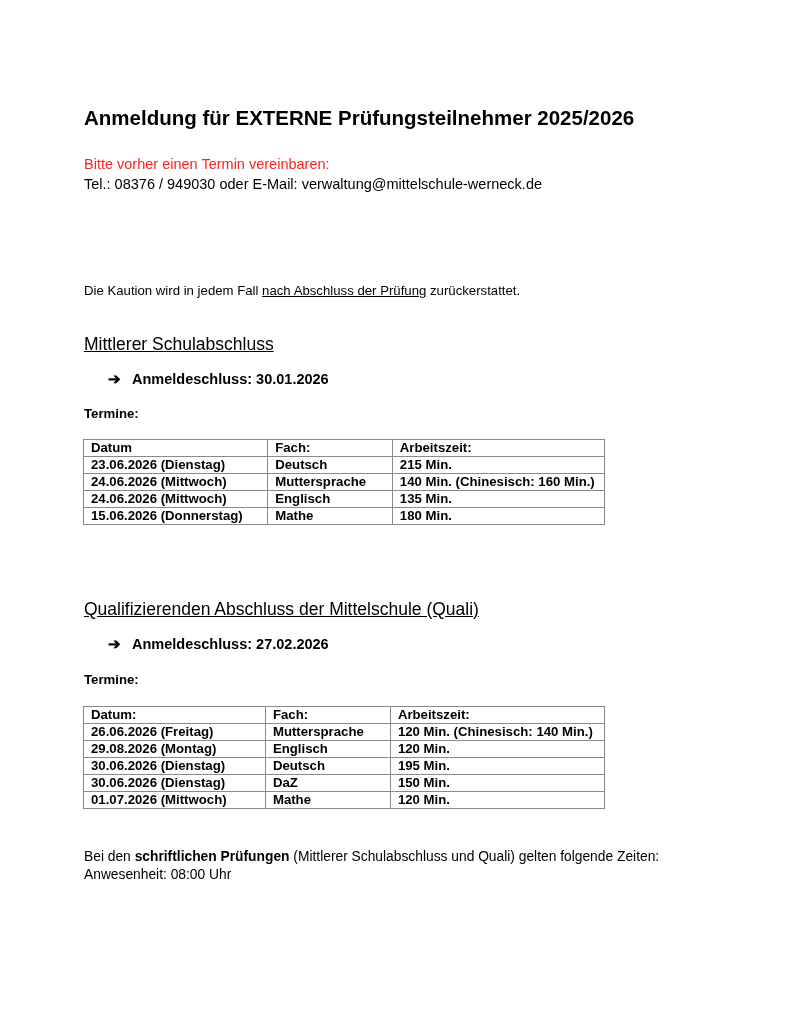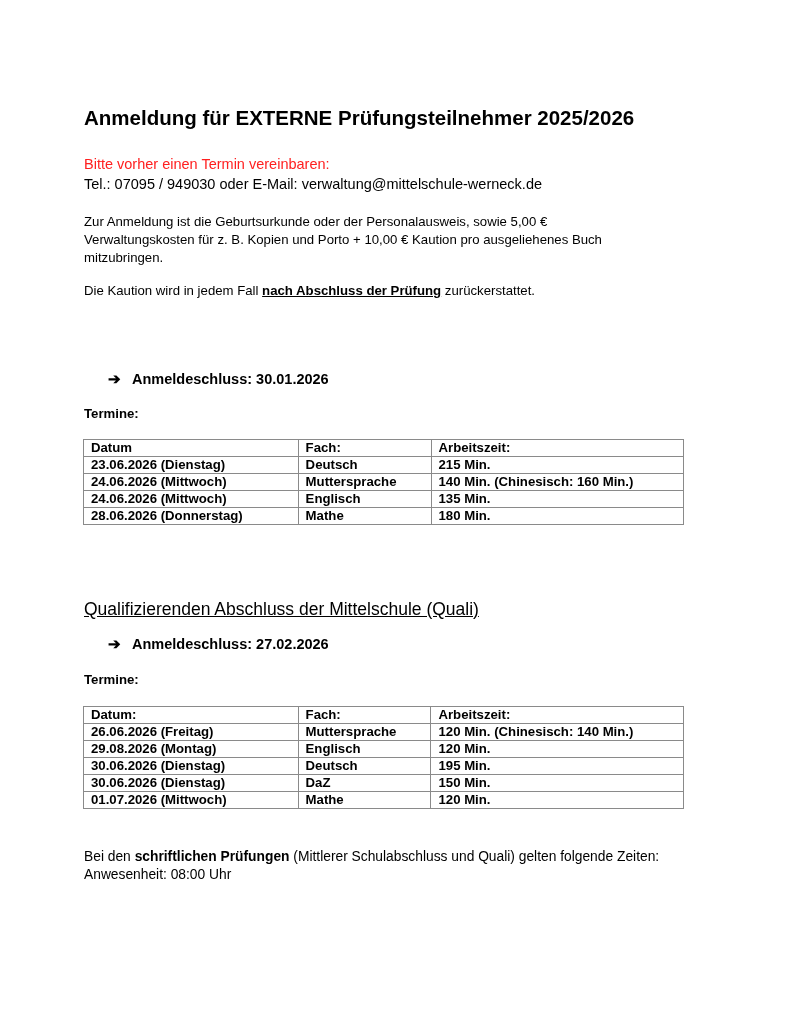--- a/index.html
+++ b/index.html
@@ -5,50 +5,46 @@
   html, body { margin: 0; padding: 0; background: #ffffff; }
   body { width: 794px; height: 1012px; position: relative; font-family: "Liberation Sans", sans-serif; color: #000; overflow: hidden; }
   .page { position: absolute; left: 0; top: 0; width: 794px; height: 1012px; margin-top: 30px; }
   .abs { position: absolute; white-space: nowrap; }
   .title { left: 84px; top: 76px; font-size: 20.5px; font-weight: bold; }
   .red { left: 84px; top: 126px; font-size: 14.5px; color: #ff2020; }
   .contact { left: 84px; top: 146px; font-size: 14.5px; }
   .para { left: 84px; font-size: 13.2px; line-height: 18px; }
   .p1 { top: 183px; }
   .p2 { top: 252px; }
-  .bu { font-weight: bold; text-decoration: underline; }
+  .bu { font-weight: normal; text-decoration: underline; }
   .h2 { left: 84px; font-size: 17.5px; text-decoration: underline; }
   .deadline { left: 108px; font-size: 14.5px; font-weight: bold; }
   .deadline .arrow { display: inline-block; width: 24px; font-size: 15px; }
   .termine { left: 84px; font-size: 13.2px; font-weight: bold; }
-  table.t { position: absolute; left: 83px; border-collapse: collapse; font-size: 13.2px; width: 601px; }
+  table.t { position: absolute; left: 83px; border-collapse: collapse; font-size: 13.2px; width: 522px; }
   table.t td, table.t th { border: 1px solid #8a8a8a; padding: 0 0 0 7px; height: 16px; line-height: 16px; text-align: left; font-weight: bold; }
   table.t th { font-weight: bold; }
   table.t col.c1 { width: 215px; }
   table.t col.c2 { width: 133px; }
   table.t col.c3 { width: 253px; }
   .final { left: 84px; top: 818px; font-size: 13.8px; line-height: 18px; }
 </style>
 </head>
 <body>
 
 <div class="page">
 
   <div class="abs title">Anmeldung für EXTERNE Prüfungsteilnehmer 2025/2026</div>
   <div class="abs red">Bitte vorher einen Termin vereinbaren:</div>
-  <div class="abs contact">Tel.: 07095 / 949030 oder E-Mail: verwaltung@mittelschule-werneck.de</div>
+  <div class="abs contact">Tel.: 08376 / 949030 oder E-Mail: verwaltung@mittelschule-werneck.de</div>
 
-  <div class="abs para p1">
-    <div>Zur Anmeldung ist die Geburtsurkunde oder der Personalausweis, sowie 5,00 €</div>
-    <div>Verwaltungskosten für z. B. Kopien und Porto + 10,00 € Kaution pro ausgeliehenes Buch</div>
-    <div>mitzubringen.</div>
-  </div>
 
   <div class="abs para p2"><span>Die Kaution wird in jedem Fall </span><span class="bu">nach Abschluss der Prüfung</span><span> zurückerstattet.</span></div>
 
+  <div class="abs h2" style="top:304px;">Mittlerer Schulabschluss</div>
   <div class="abs deadline" style="top:340px;"><span class="arrow">➔</span><span>Anmeldeschluss: 30.01.2026</span></div>
   <div class="abs termine" style="top:376px;">Termine:</div>
 
   <table class="t" style="top:409px;">
     <colgroup>
         <col class="c1">
         <col class="c2">
         <col class="c3">
       </colgroup>
     <tbody>
@@ -66,21 +62,21 @@
       <td>24.06.2026 (Mittwoch)</td>
       <td>Muttersprache</td>
       <td>140 Min. (Chinesisch: 160 Min.)</td>
     </tr>
     <tr>
       <td>24.06.2026 (Mittwoch)</td>
       <td>Englisch</td>
       <td>135 Min.</td>
     </tr>
     <tr>
-      <td>28.06.2026 (Donnerstag)</td>
+      <td>15.06.2026 (Donnerstag)</td>
       <td>Mathe</td>
       <td>180 Min.</td>
     </tr>
   </tbody>
     </table>
 
   <div class="abs h2" style="top:569px;">Qualifizierenden Abschluss der Mittelschule (Quali)</div>
   <div class="abs deadline" style="top:605px;"><span class="arrow">➔</span><span>Anmeldeschluss: 27.02.2026</span></div>
   <div class="abs termine" style="top:642px;">Termine:</div>
 

